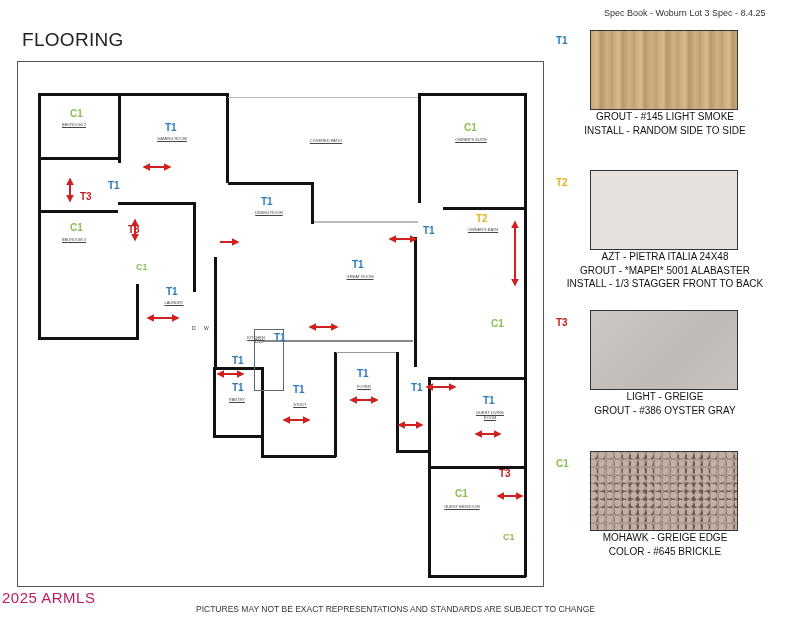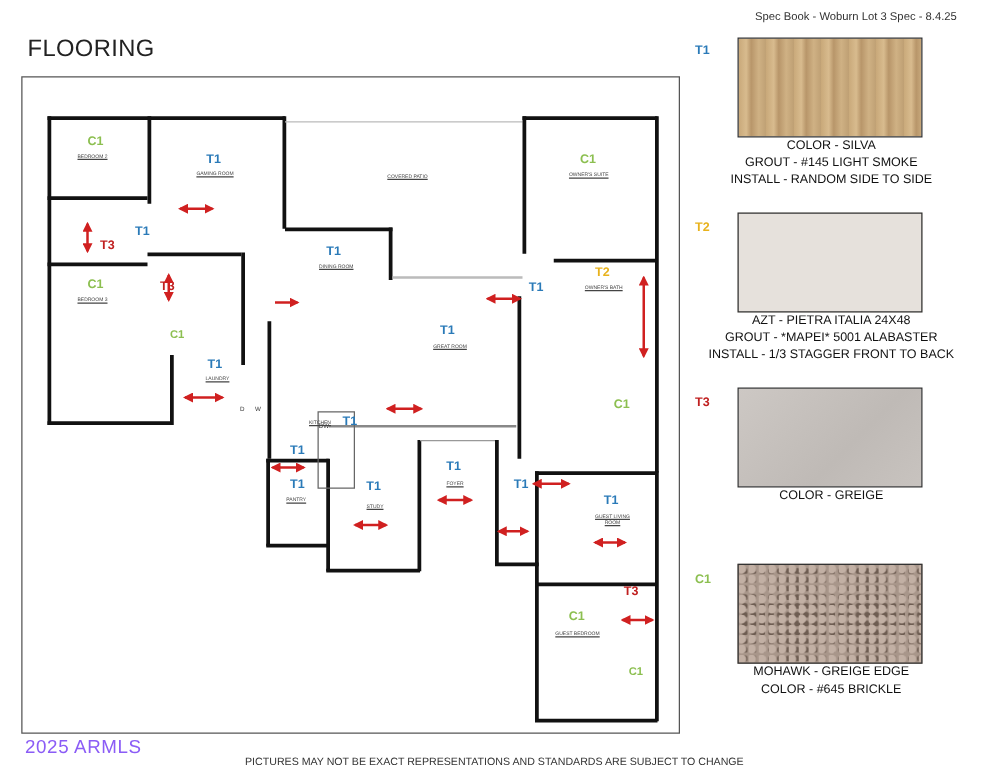--- a/index.html
+++ b/index.html
@@ -1,21 +1,21 @@
 <!DOCTYPE html>
 <html><head>
 <meta charset="utf-8">
 <style>
   html,body{margin:0;padding:0;background:#fff;}
   body{width:800px;height:625px;position:relative;overflow:hidden;font-family:"Liberation Sans",sans-serif;color:#222;}
   .abs{position:absolute;}
   .page-title{left:22px;top:29px;font-size:19px;color:#222;letter-spacing:0.3px;}
   .spec-ref{left:604px;top:8px;font-size:9px;color:#333;}
   .plan-frame{left:17px;top:61px;width:527px;height:526px;border:1px solid #555;box-sizing:border-box;background:#fff;}
-  .copyright{left:20px;top:589px;font-size:15px;color:#8b5cf6;letter-spacing:0.5px;}
+  .copyright{left:2px;top:589px;font-size:15px;color:#be185d;letter-spacing:0.5px;}
   .disclaimer{left:196px;top:604px;font-size:8.5px;color:#333;}
   .code-label{font-size:10px;font-weight:bold;}
   .swatch{left:590px;width:148px;height:80px;border:1px solid #333;box-sizing:border-box;}
   .caption{left:555px;width:220px;text-align:center;font-size:10px;line-height:13.5px;color:#111;}
   .wall{position:absolute;background:#111;}
   .room-code{position:absolute;font-size:10px;font-weight:bold;}
   .room-name{position:absolute;font-size:4px;color:#444;text-decoration:underline;text-align:center;width:40px;}
   .t1{color:#2a7ab8;} .t2{color:#e8b21c;} .t3{color:#c02020;} .c1{color:#8cbf50;}
   svg.arrows{position:absolute;left:0;top:0;}
 </style>
@@ -132,37 +132,37 @@
         <line x1="458" y1="372" x2="482" y2="372" marker-start="url(#ah)" marker-end="url(#ah)"></line>
         <line x1="480" y1="434" x2="504" y2="434" marker-start="url(#ah)" marker-end="url(#ah)"></line>
       </g>
     </svg>
   </div>
 </div>
 
 <div class="abs code-label" style="left:556px;top:35px;"><span style="color:#2a7ab8;">T1</span></div>
 <div class="abs swatch" style="top:30px;background:repeating-linear-gradient(90deg,#c9a97a 0px,#d8bb8e 6px,#b8966a 10px,#cfb184 16px,#bfa074 22px);"></div>
 <div class="abs caption" style="top:110px;">
-  <div>COLOR - SILVA</div>
   <div>GROUT - #145 LIGHT SMOKE</div>
   <div>INSTALL - RANDOM SIDE TO SIDE</div>
 </div>
 
 <div class="abs code-label" style="left:556px;top:177px;"><span style="color:#e8b21c;">T2</span></div>
 <div class="abs swatch" style="top:170px;background:#e6e1dc;"></div>
 <div class="abs caption" style="top:250px;">
   <div>AZT - PIETRA ITALIA 24X48</div>
   <div>GROUT - *MAPEI* 5001 ALABASTER</div>
   <div>INSTALL - 1/3 STAGGER FRONT TO BACK</div>
 </div>
 
 <div class="abs code-label" style="left:556px;top:317px;"><span style="color:#c02020;">T3</span></div>
 <div class="abs swatch" style="top:310px;background:linear-gradient(135deg,#cdc8c4,#bfbab6 60%,#c8c3bf);"></div>
 <div class="abs caption" style="top:390px;">
-  <div>COLOR - GREIGE</div>
+  <div>LIGHT - GREIGE</div>
+  <div>GROUT - #386 OYSTER GRAY</div>
 </div>
 
 <div class="abs code-label" style="left:556px;top:458px;"><span style="color:#8cbf50;">C1</span></div>
 <div class="abs swatch" style="top:451px;background:radial-gradient(circle at 30% 40%,#c2b0a4 0 3px,transparent 4px) 0 0/8px 8px,radial-gradient(circle at 70% 70%,#6e5d52 0 2px,transparent 3px) 0 0/7px 7px,#a8968a;"></div>
 <div class="abs caption" style="top:531px;">
   <div>MOHAWK - GREIGE EDGE</div>
   <div>COLOR - #645 BRICKLE</div>
 </div>
 
 <div class="abs copyright">2025 ARMLS</div>

